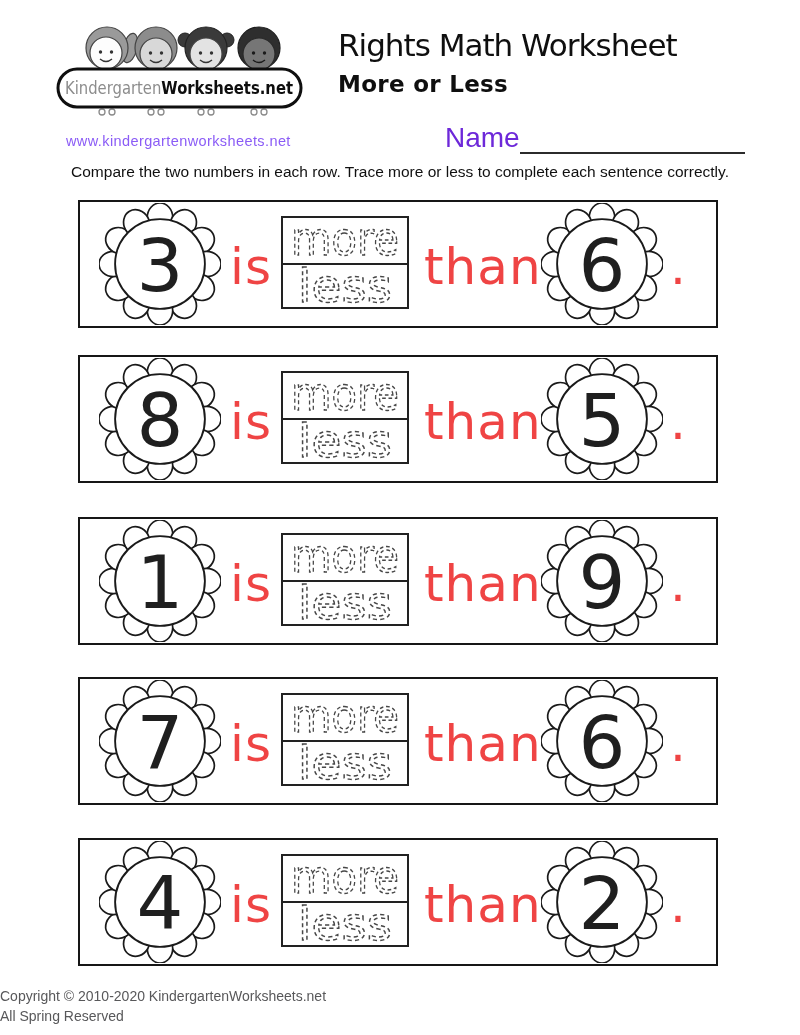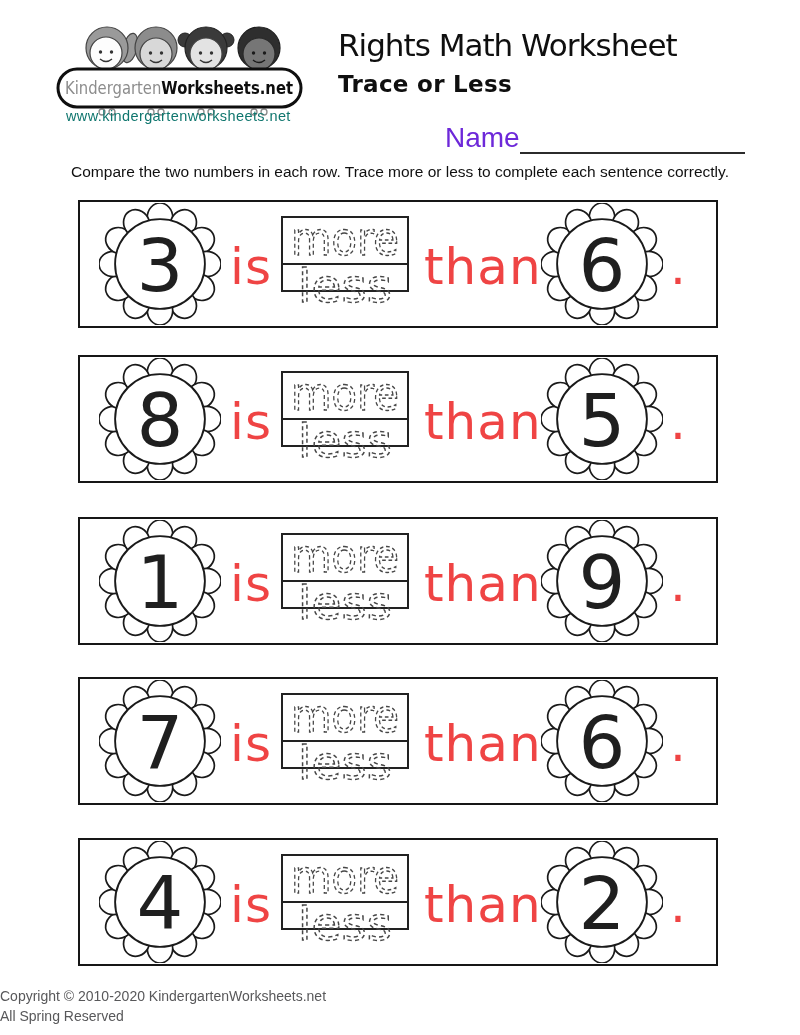--- a/index.html
+++ b/index.html
@@ -1,22 +1,22 @@
 <!DOCTYPE html>
 <html><head>
 <meta charset="utf-8">
 <style>
   html,body{margin:0;padding:0;background:#ffffff;}
   #page{position:relative;width:800px;height:1035px;background:#fff;overflow:hidden;
         font-family:"DejaVu Sans",sans-serif;color:#111;}
 
   
   #logo-svg{position:absolute;left:56px;top:20px;width:252px;height:102px;}
-  #logo-url{position:absolute;left:66px;top:108px;font:14.5px "Liberation Sans",sans-serif;
-            color:#0f766e;letter-spacing:.4px;}
+  #logo-url{position:absolute;left:66px;top:133px;font:14.5px "Liberation Sans",sans-serif;
+            color:#8b5cf6;letter-spacing:.4px;}
   #title-block{position:absolute;left:338px;top:28px;}
   #page-title{font-size:31px;letter-spacing:-1px;color:#0f0f0f;line-height:1.1;}
   #page-subtitle{font-size:23px;font-weight:700;letter-spacing:.3px;margin-top:9px;color:#0f0f0f;}
   #name-row{position:absolute;left:445px;top:122px;width:300px;display:flex;align-items:flex-end;}
   #name-label{font:28px "Liberation Sans",sans-serif;color:#6d28d9;line-height:1.1;}
   #name-line{flex:1;border-bottom:2px solid #2b2b2b;height:30px;}
 
   #instructions{position:absolute;left:0;top:163px;width:100%;text-align:center;
                 font:15.5px "Liberation Sans",sans-serif;color:#101010;}
 
@@ -28,21 +28,21 @@
   .flower{position:absolute;width:122px;height:122px;top:1px;}
   .flower.left{left:19px}
   .flower.right{left:461px}
   .flower-num{font:87px "DejaVu Sans",sans-serif;text-anchor:middle;fill:#1f1f1f;}
 
   .word{position:absolute;top:40px;font-size:50px;color:#ef4444;letter-spacing:1px;line-height:1;}
   .word.is{left:150px}
   .word.than{left:344px}
   .word.period{left:590px}
 
-  .trace-box{position:absolute;left:201px;top:14px;width:128px;height:76px;
+  .trace-box{position:absolute;left:201px;top:14px;width:128px;height:93px;
              border:2px solid #222;box-sizing:border-box;background:#fff;}
   .trace-half{width:124px;height:46px;overflow:hidden;}
   .trace-half.top{border-bottom:2px solid #222;height:45px;}
   .trace-half svg{display:block;}
   .trace-text{font:46px "DejaVu Sans",sans-serif;text-anchor:middle;fill:none;
               stroke:#474747;stroke-width:1.4;stroke-dasharray:4 3;}
 
   
   #footer{position:absolute;left:0;top:986px;width:100%;text-align:left;
           font:14px "Liberation Sans",sans-serif;color:#58585a;line-height:20px;}
@@ -130,21 +130,21 @@
     </g>
     <g>
       <rect x="2" y="49" width="243" height="38" rx="19" fill="#ffffff" stroke="#0f0f0f" stroke-width="3"></rect>
       <text class="badge-text" x="123" y="74" text-anchor="middle" textLength="228" lengthAdjust="spacingAndGlyphs"><tspan class="badge-gray">Kindergarten</tspan><tspan class="badge-black">Worksheets.net</tspan></text>
     </g>
   </svg>
   <div id="logo-url">www.kindergartenworksheets.net</div>
 
   <div id="title-block">
     <div id="page-title">Rights Math Worksheet</div>
-    <div id="page-subtitle">Trace or Less</div>
+    <div id="page-subtitle">More or Less</div>
   </div>
 
   <div id="name-row">
     <span id="name-label">Name</span>
     <span id="name-line"></span>
   </div>
 
   <div id="instructions">Compare the two numbers in each row. Trace more or less to complete each sentence correctly.</div>
 
   <div class="wrow" id="row1">

